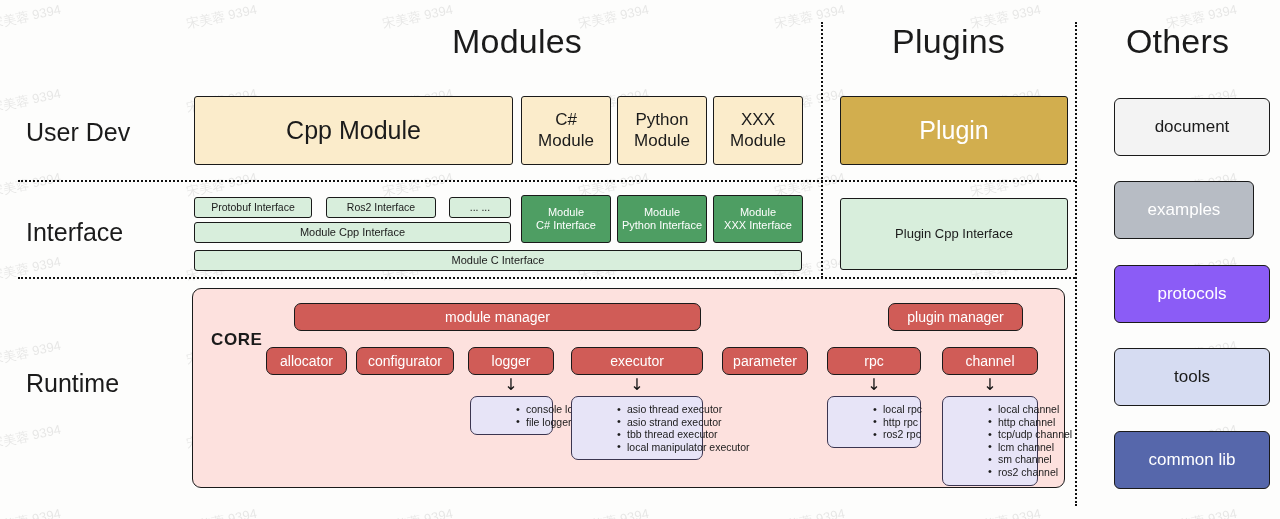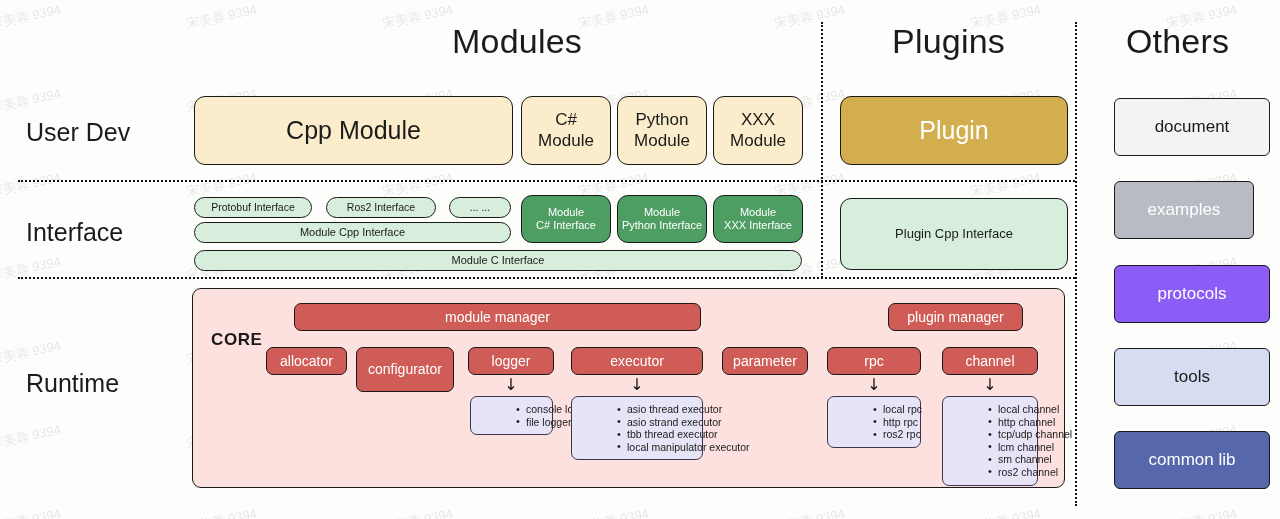--- a/index.html
+++ b/index.html
@@ -50,21 +50,21 @@
     position: absolute;
     width: 0;
     border-left: 2px dotted #111111;
   }
 
   
   .box {
     position: absolute;
     box-sizing: border-box;
     border: 1.6px solid #1a1a1a;
-    border-radius: 11px;
+    border-radius: 3px;
     display: flex;
     align-items: center;
     justify-content: center;
     text-align: center;
     line-height: 1.18;
     white-space: pre-line;
   }
 
   .module-box {
     background: #fbeccb;
@@ -259,21 +259,21 @@
   <div class="box iface-light" style="left:840px; top:198px; width:228px; height:72px; font-size:13px;">Plugin Cpp Interface</div>
 
   <div class="core-wrap" style="position:absolute; left:192px; top:288px; width:871px; height:198px;"></div>
 
   <div class="core-label" style="left:211px; top:330px;">CORE</div>
 
   <div class="box core-box" style="left:294px; top:303px; width:407px; height:28px; font-size:14px;">module manager</div>
   <div class="box core-box" style="left:888px; top:303px; width:135px; height:28px; font-size:14px;">plugin manager</div>
 
   <div class="box core-box" style="left:266px; top:347px; width:81px; height:28px;">allocator</div>
-  <div class="box core-box" style="left:356px; top:347px; width:98px; height:45px;text-align:right;">configurator</div>
+  <div class="box core-box" style="left:356px; top:347px; width:98px; height:28px;text-align:right;">configurator</div>
   <div class="box core-box" style="left:468px; top:347px; width:86px; height:28px;">logger</div>
   <div class="box core-box" style="left:571px; top:347px; width:132px; height:28px;">executor</div>
   <div class="box core-box" style="left:722px; top:347px; width:86px; height:28px;">parameter</div>
   <div class="box core-box" style="left:827px; top:347px; width:94px; height:28px;">rpc</div>
   <div class="box core-box" style="left:942px; top:347px; width:96px; height:28px;">channel</div>
 
   <div class="arrow" style="left:495px; top:377px; width:32px;">↓</div>
   <div class="arrow" style="left:621px; top:377px; width:32px;">↓</div>
   <div class="arrow" style="left:858px; top:377px; width:32px;">↓</div>
   <div class="arrow" style="left:974px; top:377px; width:32px;">↓</div>

